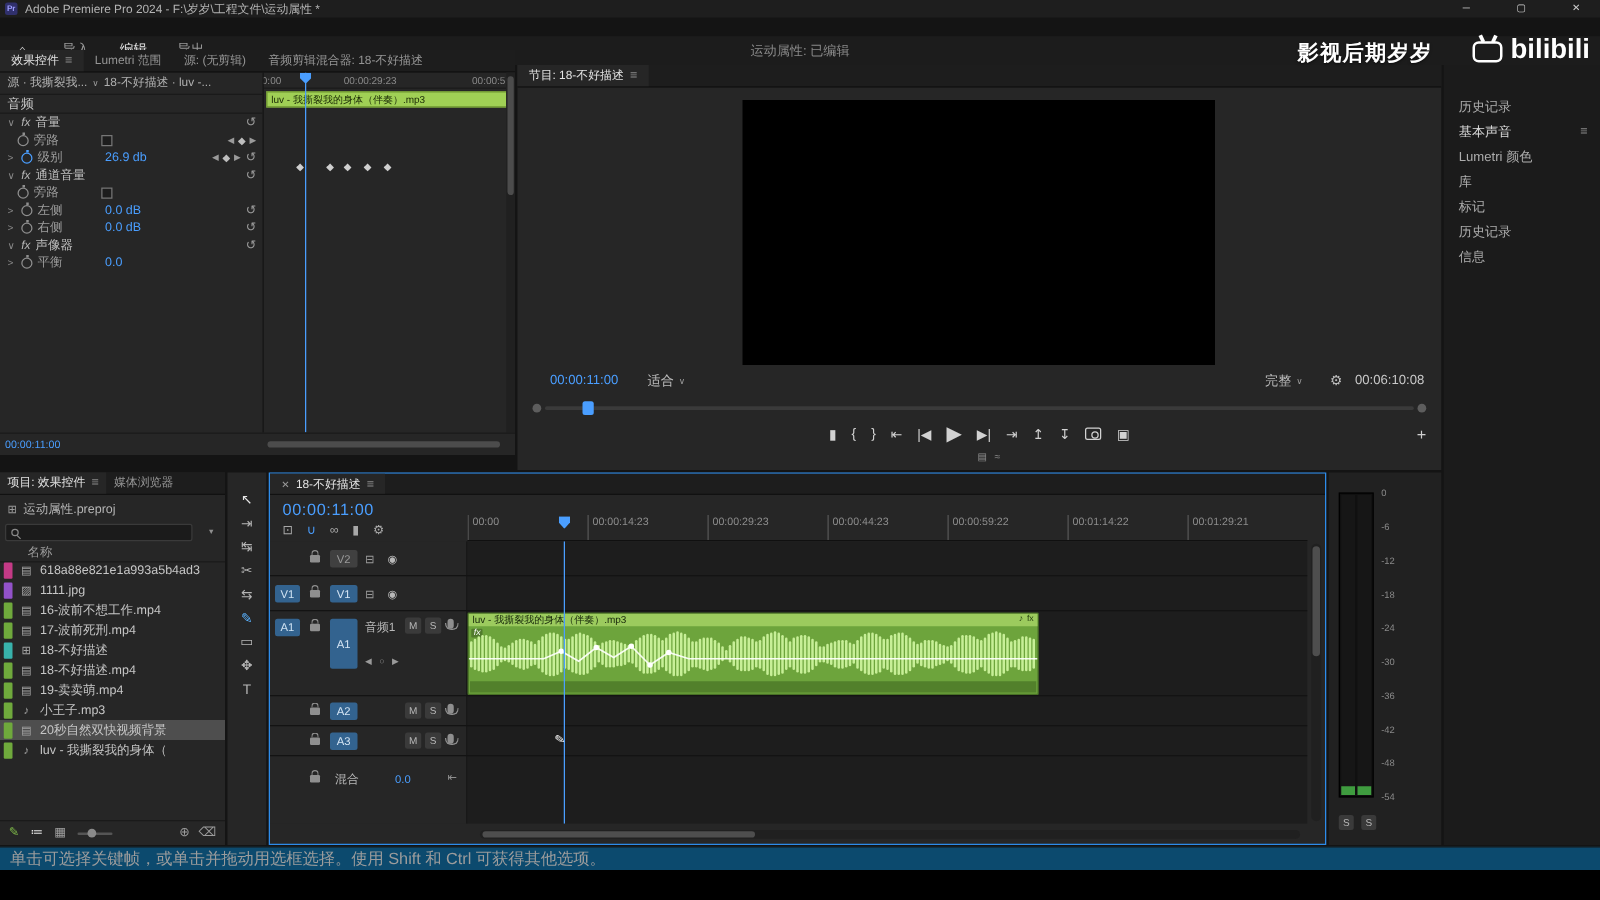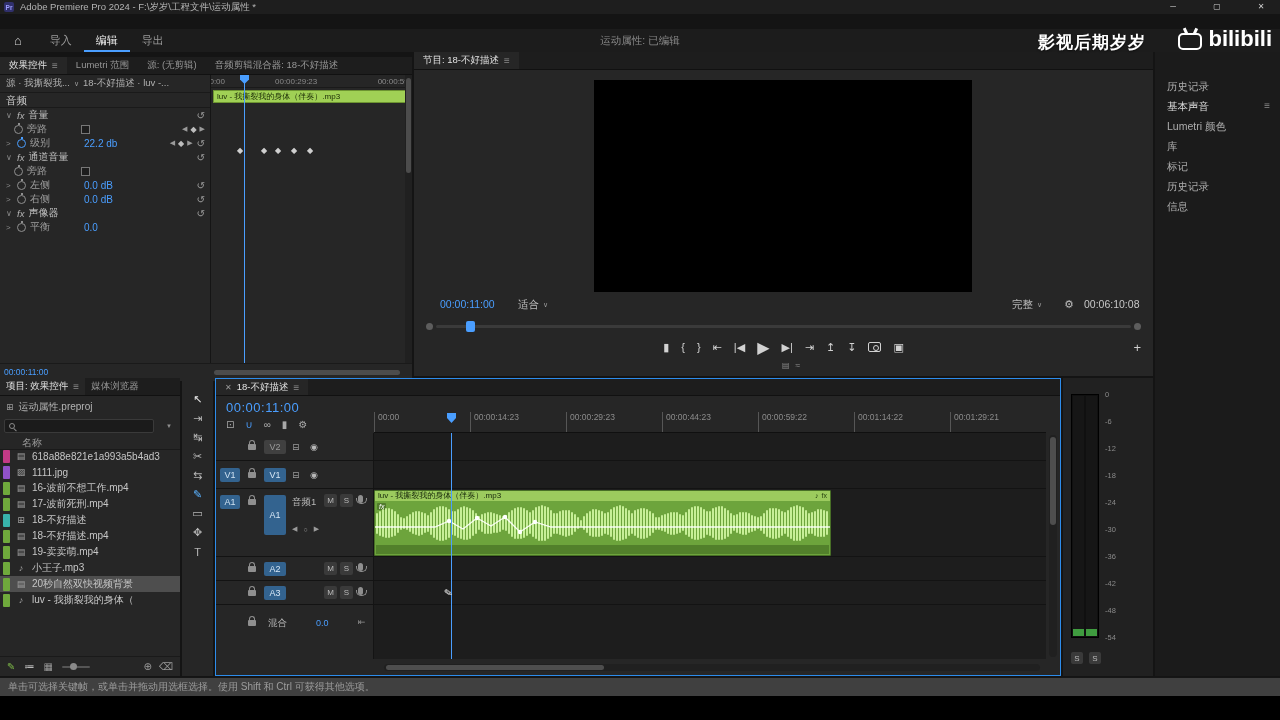--- a/index.html
+++ b/index.html
@@ -25,21 +25,21 @@
 .bili-tv::before{left:4px;transform:rotate(-25deg)}
 .bili-tv::after{right:4px;transform:rotate(25deg)}
 
 .panel{position:absolute;background:#262626}
 .tabs{height:18px;background:#1d1d1d;display:flex;font-size:9.5px;color:#969696;border-bottom:1px solid #111}
 .tab{display:flex;align-items:center;gap:5px;padding:0 9px;white-space:nowrap}
 .tab.on{background:#262626;color:#e2e2e2}
 .pm{color:#8a8a8a;font-size:10px}
 .caret{font-size:7px;color:#9a9a9a}
 
-#fxp{left:0;top:57px;width:412px;height:324px}
+#fxp{left:0;top:40px;width:412px;height:324px}
 .fx-left{position:absolute;left:0;top:18px;width:210px;bottom:18px;overflow:hidden}
 .fx-src{height:18px;display:flex;align-items:center;gap:4px;padding:0 4px 0 6px;border-bottom:1px solid #1a1a1a;color:#b0b0b0;font-size:9.5px;white-space:nowrap;overflow:hidden}
 .fx-sec{height:15px;line-height:15px;padding-left:6px;color:#c9c9c9;border-bottom:1px solid #1a1a1a}
 .frow{display:flex;align-items:center;height:14px;padding:0 5px 0 6px;gap:4px;color:#9e9e9e;font-size:10px}
 .exp{width:7px;color:#8a8a8a;font-size:8px;flex:0 0 auto}
 .fxit{font-style:italic;color:#b5b5b5;font-size:9.5px}
 .fxname{color:#c0c0c0}
 .sw{width:9px;height:9px;border:1px solid #8f8f8f;border-radius:50%;position:relative;flex:0 0 auto}
 .sw::before{content:'';position:absolute;top:-3px;left:2.5px;width:2.5px;height:2px;background:#8f8f8f}
 .sw.on{border-color:#4a9eff}.sw.on::before{background:#4a9eff}
@@ -162,21 +162,21 @@
 
 #mtp{left:1063px;top:378px;width:90px;height:298px;background:#212121}
 .mwell{position:absolute;left:8px;top:16px;width:28px;bottom:38px;background:#101010;border:1px solid #000;display:flex;gap:2px;padding:1px}
 .mbar{flex:1;position:relative;background:#161616}
 .mbar::after{content:'';position:absolute;left:0;right:0;bottom:0;height:7px;background:#3f9c3f}
 .mscale{position:absolute;left:42px;top:12px;bottom:38px;font-size:7.5px;color:#8a8a8a}
 .mscale span{position:absolute;left:0}
 .msolo{position:absolute;left:8px;bottom:12px;display:flex;gap:6px}
 .msolo span{width:12px;height:12px;background:#3a3a3a;border-radius:2px;color:#bbb;font-size:8px;display:flex;align-items:center;justify-content:center}
 
-.sb{position:absolute;left:0;right:0;top:677px;height:19px;background:#404040;border-top:1px solid #161616;display:flex;align-items:center;padding-left:8px;color:#9c9c9c;font-size:10px}
+.sb{position:absolute;left:0;right:0;top:677px;height:19px;background:#0c4a6e;border-top:1px solid #161616;display:flex;align-items:center;padding-left:8px;color:#9c9c9c;font-size:13px}
 .blk{position:absolute;left:0;right:0;top:696px;height:24px;background:#000}
 </style>
 </head>
 <body>
 
 <div id="screen">
 
   <div class="tb">
     <span class="pr-ic">Pr</span>
     <span>Adobe Premiere Pro 2024 - F:\岁岁\工程文件\运动属性 *</span>
@@ -238,21 +238,21 @@
         <span class="kfnav">
             <span>◀</span>
             <span class="d">◆</span>
             <span>▶</span>
           </span>
       </div>
       <div class="frow">
         <span class="exp">&gt;</span>
         <span class="sw on"></span>
         <span class="plbl">级别</span>
-        <span class="val">22.2 db</span>
+        <span class="val">26.9 db</span>
         <span class="spacer"></span>
         <span class="kfnav">
             <span>◀</span>
             <span class="d">◆</span>
             <span>▶</span>
           </span>
         <span class="rst">↺</span>
       </div>
       <div class="frow">
         <span class="exp">∨</span>

